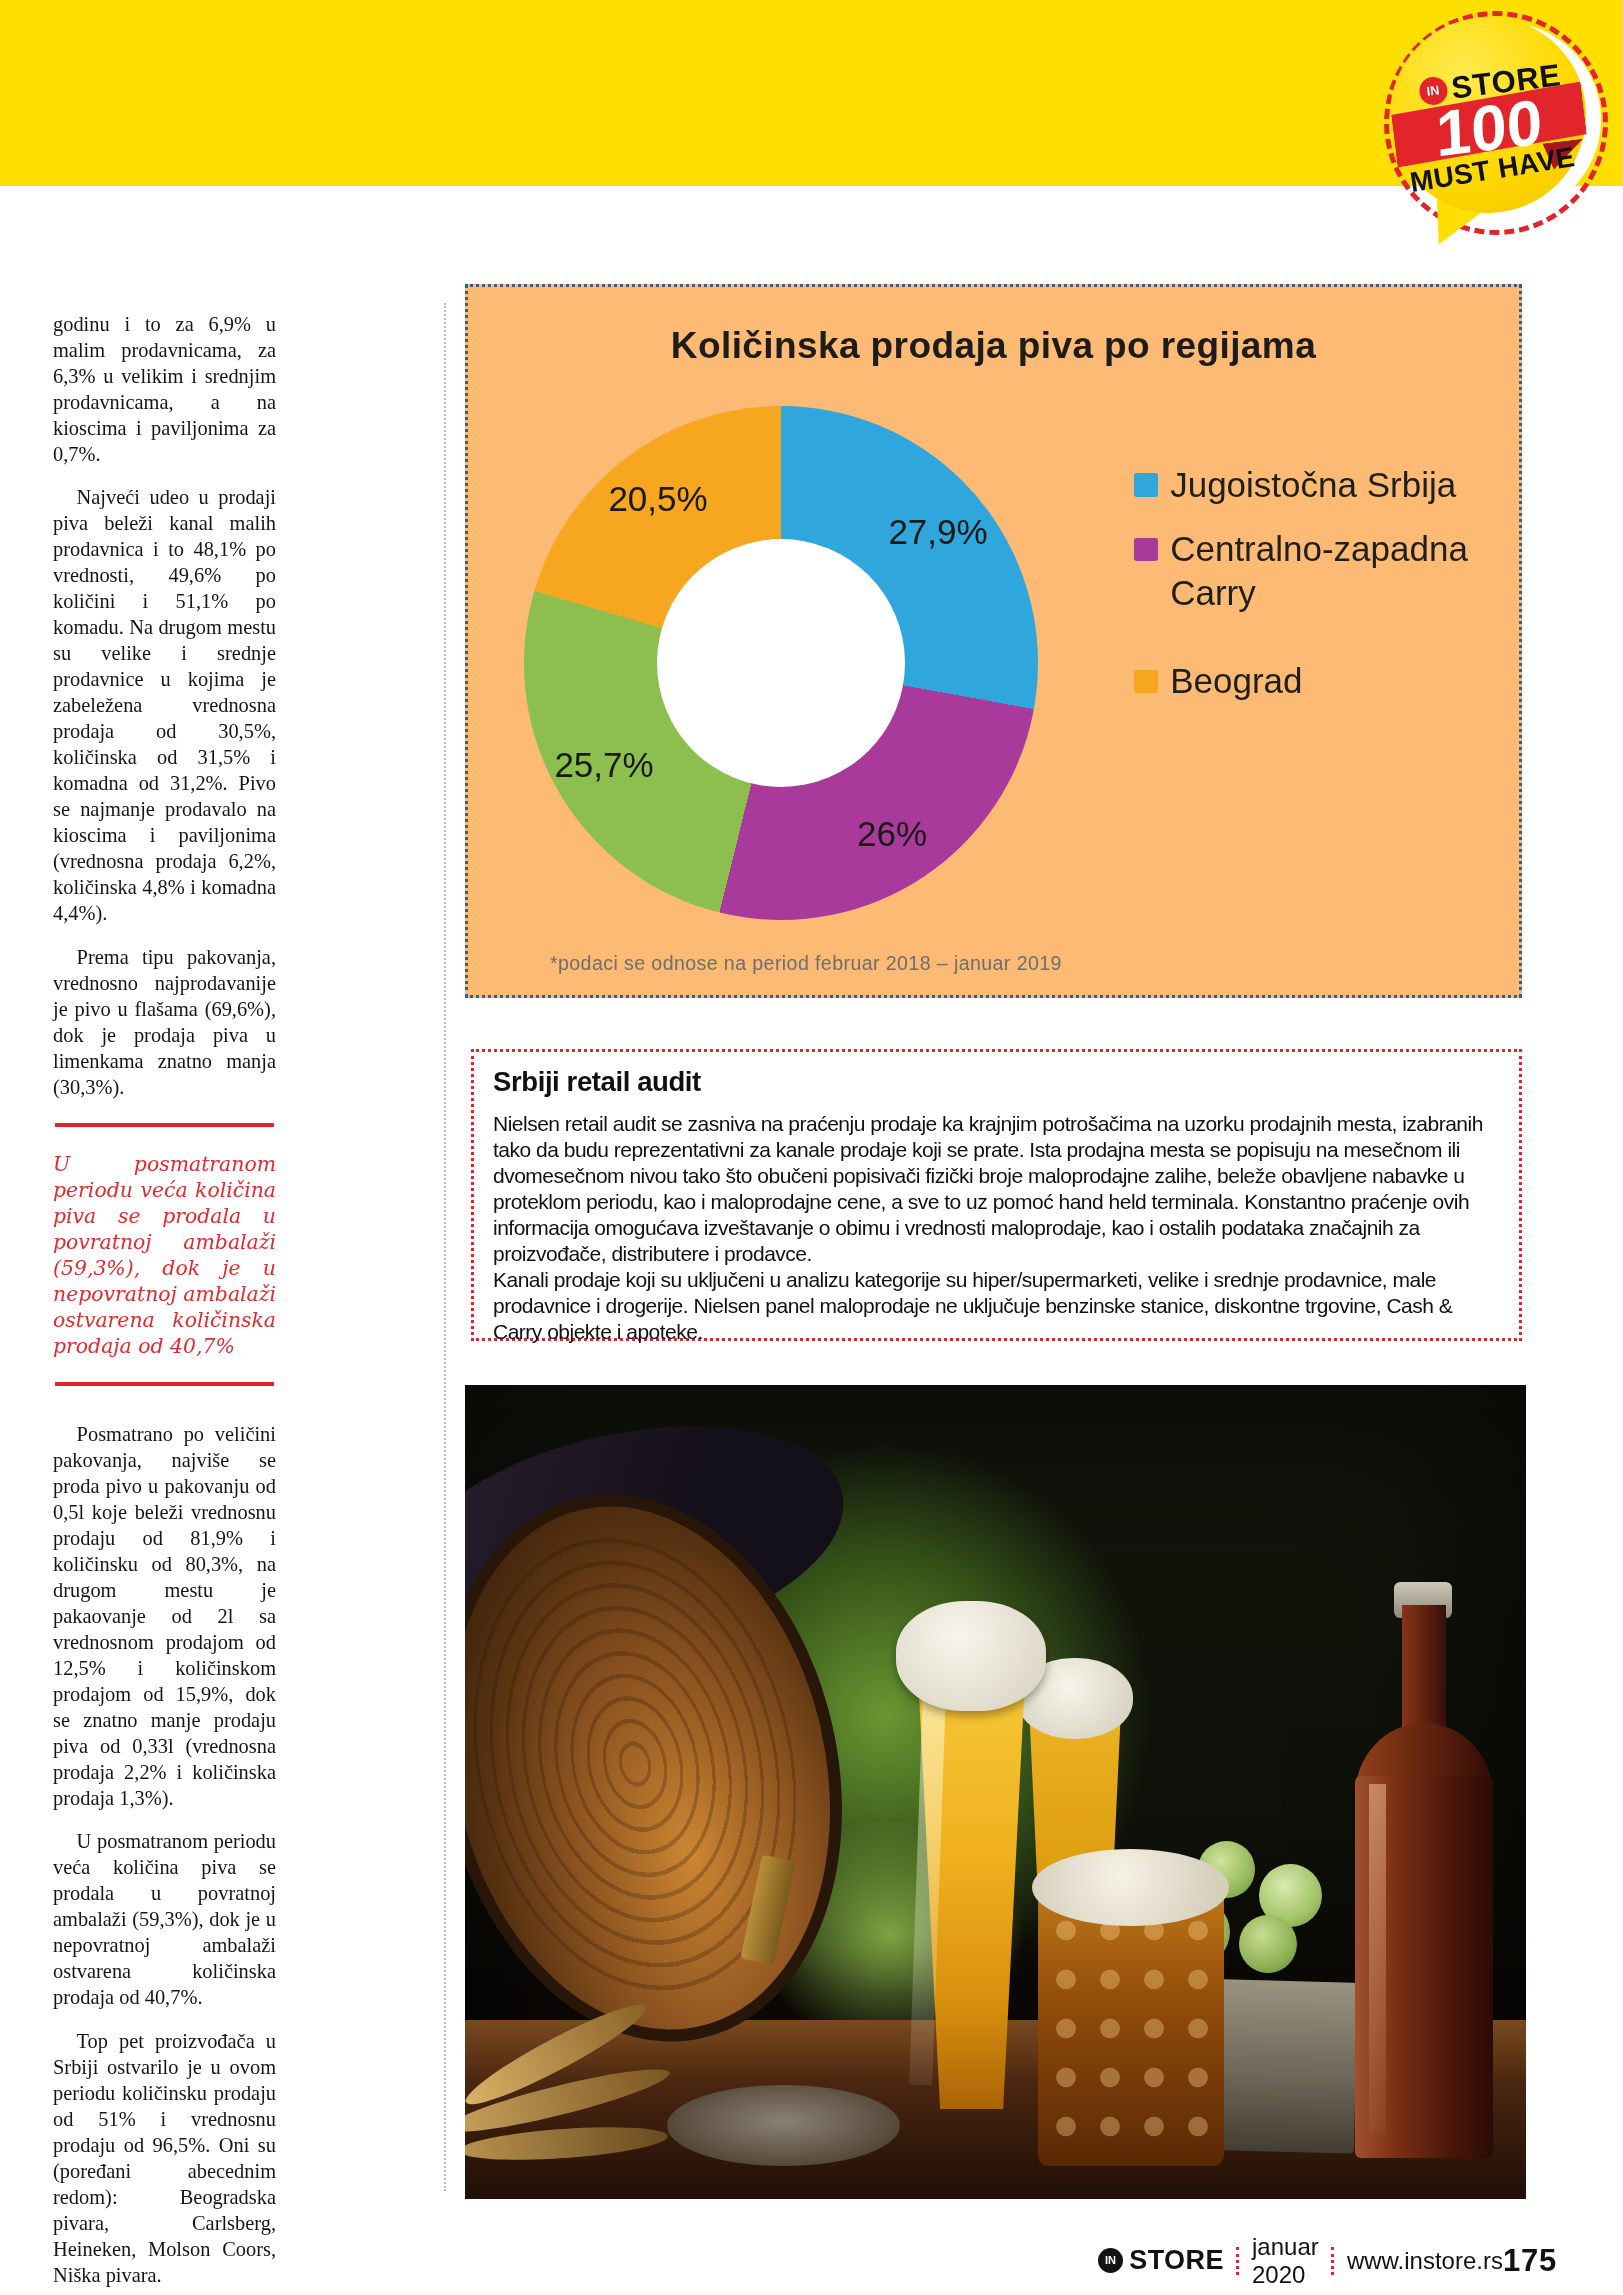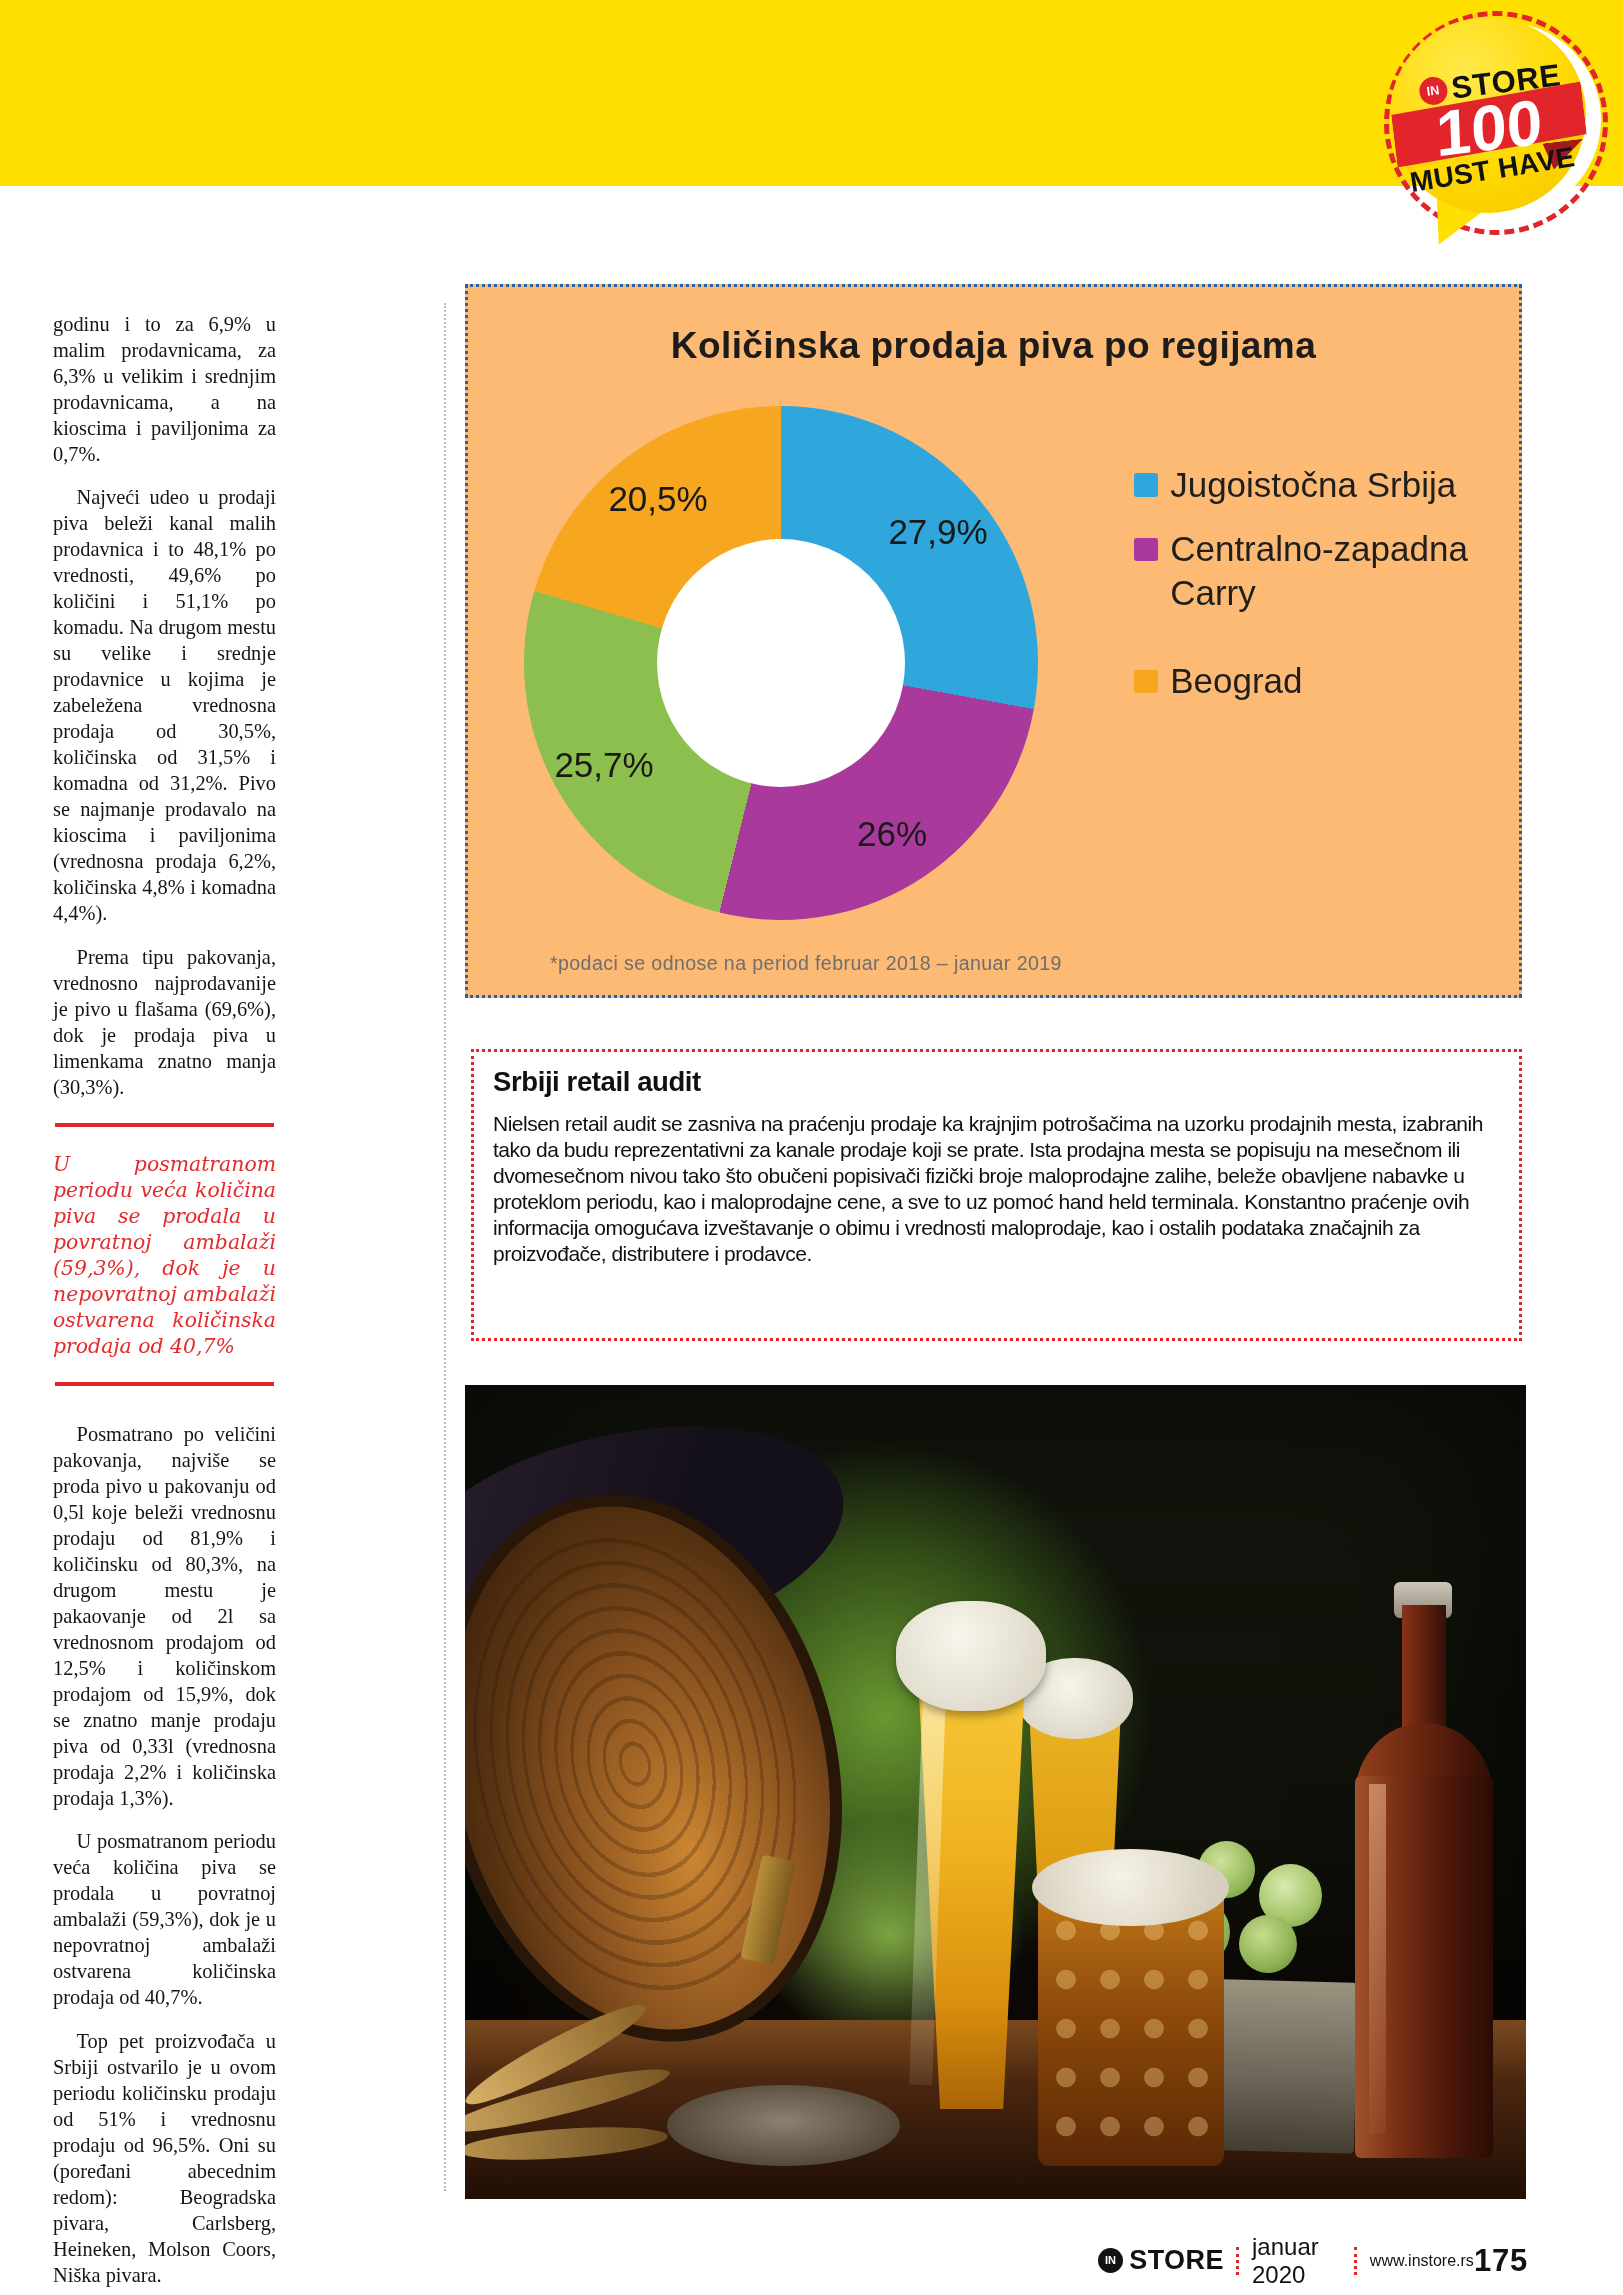--- a/index.html
+++ b/index.html
@@ -62,21 +62,21 @@
          box-shadow:inset 0 0 157px 55px rgba(0,0,0,0.55);}
   .ph{position:absolute;}
   
   .footer{position:absolute;left:1098px;top:2241px;width:430px;height:39px;display:flex;align-items:center;
           font-family:"Liberation Sans",sans-serif;color:#121212;}
   .f-in{width:25px;height:25px;border-radius:50%;background:#121212;color:#fff;font-weight:bold;font-size:11px;
         line-height:25px;text-align:center;margin-right:6.3px;flex:0 0 auto;}
   .f-store{font-weight:bold;font-size:27px;letter-spacing:0.4px;}
   .f-sep{height:28px;border-left:3.1px dotted;margin:0 12.6px;}
   .f-issue{font-weight:normal;font-size:24px;}
-  .f-site{font-size:16px;}
+  .f-site{font-size:24px;}
   .f-page{font-weight:bold;font-size:31px;margin-left:auto;letter-spacing:0.8px;}
 </style>
 </head>
 <body>
 
 <div class="page">
 
   <div class="band" style="background: rgb(255, 223, 0);"></div>
 
   <div>
@@ -134,20 +134,21 @@
           <span>Beograd</span>
         </div>
       </div>
     <div class="chart-footnote" style="color: rgb(110, 110, 110);">*podaci se odnose na period februar 2018 – januar 2019</div>
   </div>
 
   <div class="nielsenbox" style="border-color: rgb(226, 36, 43);">
     <div class="nielsen-title">Srbiji retail audit</div>
     <div class="nielsen-body">
         <p>Nielsen retail audit se zasniva na praćenju prodaje ka krajnjim potrošačima na uzorku prodajnih mesta, izabranih tako da budu reprezentativni za kanale prodaje koji se prate. Ista prodajna mesta se popisuju na mesečnom ili dvomesečnom nivou tako što obučeni popisivači fizički broje maloprodajne zalihe, beleže obavljene nabavke u proteklom periodu, kao i maloprodajne cene, a sve to uz pomoć hand held terminala. Konstantno praćenje ovih informacija omogućava izveštavanje o obimu i vrednosti maloprodaje, kao i ostalih podataka značajnih za proizvođače, distributere i prodavce.</p>
+        <p>Kanali prodaje koji su uključeni u analizu kategorije su hiper/supermarketi, velike i srednje prodavnice, male prodavnice i drogerije. Nielsen panel maloprodaje ne uključuje benzinske stanice, diskontne trgovine, Cash &amp; Carry objekte i apoteke.</p>
       </div>
   </div>
 
   <div class="photo">
     <div class="ph" style="left:8%;top:5%;width:70%;height:85%;
          background:radial-gradient(ellipse 50% 55% at 45% 42%,rgba(110,158,51,0.95),rgba(71,113,31,0.65) 42%,rgba(36,64,17,0) 72%);"></div>
     <div class="ph" style="left:20%;top:45%;width:40%;height:45%;
          background:radial-gradient(ellipse 45% 45% at 50% 50%,rgba(140,184,74,0.85),rgba(92,138,40,0) 70%);"></div>
     <div class="ph" style="left:0;top:78%;width:100%;height:22%;
          background:linear-gradient(180deg,#7a4a1e 0%,#4a2610 35%,#200f05 100%);"></div>

